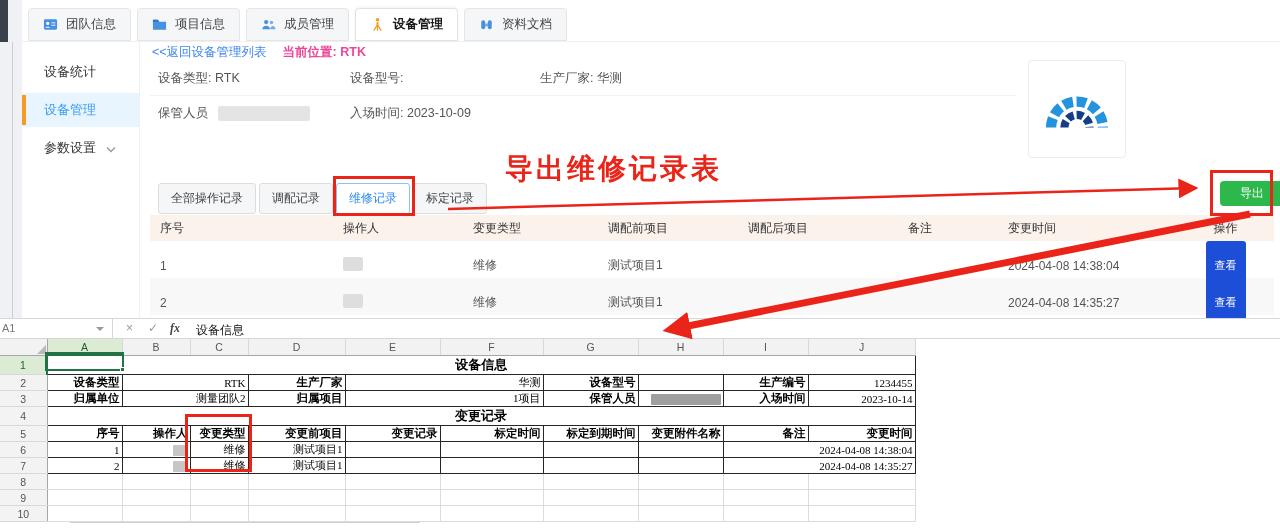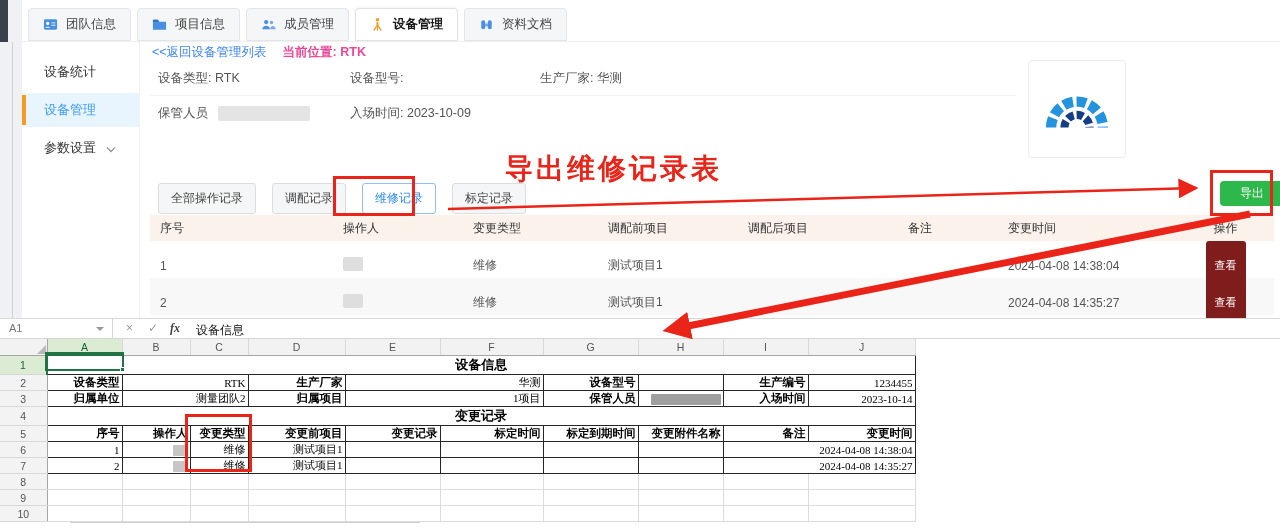--- a/index.html
+++ b/index.html
@@ -41,41 +41,41 @@
   .info { position:absolute; left:150px; top:62px; width:866px; font-size:12.5px; color:#555; }
   .irow { display:grid; grid-template-columns:192px 190px auto; align-items:center; height:34px; padding-left:8px; }
   .irow.b { border-bottom:1px solid #f2f2f2; }
   .redact { display:inline-block; width:92px; height:15px; background:#e4e4e4; border-radius:2px; margin-left:10px; vertical-align:middle; }
   .pl { display:flex; align-items:center; }
 
   
   .logobox { position:absolute; left:1028px; top:60px; width:98px; height:98px; border:1px solid #ececec; border-radius:4px; background:#fff; display:flex; align-items:center; justify-content:center; }
 
   
-  .rtabs { position:absolute; left:158px; top:183px; display:flex; gap:16px; }
+  .rtabs { position:absolute; left:158px; top:183px; display:flex; gap:3px; }
   .rtab { padding:6px 12px; font-size:12px; color:#444; background:#f5f6f7; border:1px solid #ddd; border-radius:3px; cursor:pointer; }
   .rtab.active { background:#fff; color:#2a8af0; border-color:#8fc0f5; }
 
   
   .rtable { position:absolute; left:150px; top:215px; width:1124px; font-size:12px; }
   .rt-head, .rt-row { display:grid; grid-template-columns:183px 130px 135px 140px 160px 100px 169px auto; align-items:center; padding-left:10px; }
   .rt-head { height:26px; background:#fbf2ec; color:#333; }
   .rt-row { height:37px; color:#555; }
   .rt-row.alt { background:#f8f8f8; }
   .rt-head .act, .rt-row .act { text-align:center; }
   .op-blob { display:inline-block; width:20px; height:14px; background:#dedede; border-radius:2px; }
-  .view-btn { background:#7f1d1d; color:#fff; border:none; border-radius:3px; font-size:11px; padding:17px 9px; cursor:pointer; }
+  .view-btn { background:#1d4ed8; color:#fff; border:none; border-radius:3px; font-size:11px; padding:17px 9px; cursor:pointer; }
 
   
   .export { position:absolute; left:1220px; top:181px; width:64px; height:25px; background:#2cb84a; color:#fff; border:none; border-radius:4px; font-size:12px; cursor:pointer; z-index:5; }
 
   
   .spreadsheet { position:absolute; left:0; top:318px; width:1280px; height:210px; background:#fff; border-top:1px solid #d8d8d8; z-index:10; }
   .fbar { position:relative; height:20px; border-bottom:1px solid #d6d6d6; background:#fff; }
-  .namebox { position:absolute; left:0; top:0; width:113px; height:19px; border-right:1px solid #d6d6d6; font-size:11px; color:#777; line-height:19px; padding-left:9px; cursor:pointer; }
+  .namebox { position:absolute; left:0; top:0; width:113px; height:19px; border-right:1px solid #d6d6d6; font-size:11px; color:#777; line-height:19px; padding-left:2px; cursor:pointer; }
   .nb-caret { position:absolute; right:8px; top:8px; width:0; height:0; border-left:4px solid transparent; border-right:4px solid transparent; border-top:4px solid #999; }
   .fx-x { position:absolute; left:126px; top:2px; font-size:12px; color:#999; cursor:pointer; }
   .fx-ok { position:absolute; left:148px; top:2px; font-size:12px; color:#999; cursor:pointer; }
   .fx-fx { position:absolute; left:170px; top:2px; font-size:12px; color:#444; font-style:italic; font-weight:bold; font-family:"Liberation Serif",serif; cursor:pointer; }
   .fvalue { position:absolute; left:196px; top:3px; font-size:12px; color:#111; }
 
   table.sheet { position:absolute; left:0; top:20px; width:915px; border-collapse:collapse; table-layout:fixed; font-family:"Liberation Serif","DejaVu Serif",serif; }
   table.sheet td { height:16px; padding:0 2px; overflow:hidden; white-space:nowrap; }
   td.corner { background:#f2f2f2; border-right:1px solid #a6a6a6; border-bottom:1px solid #a6a6a6; position:relative; height:15px; }
   .tri { position:absolute; right:1px; bottom:1px; width:0; height:0; border-left:9px solid transparent; border-bottom:9px solid #b9b9b9; }

